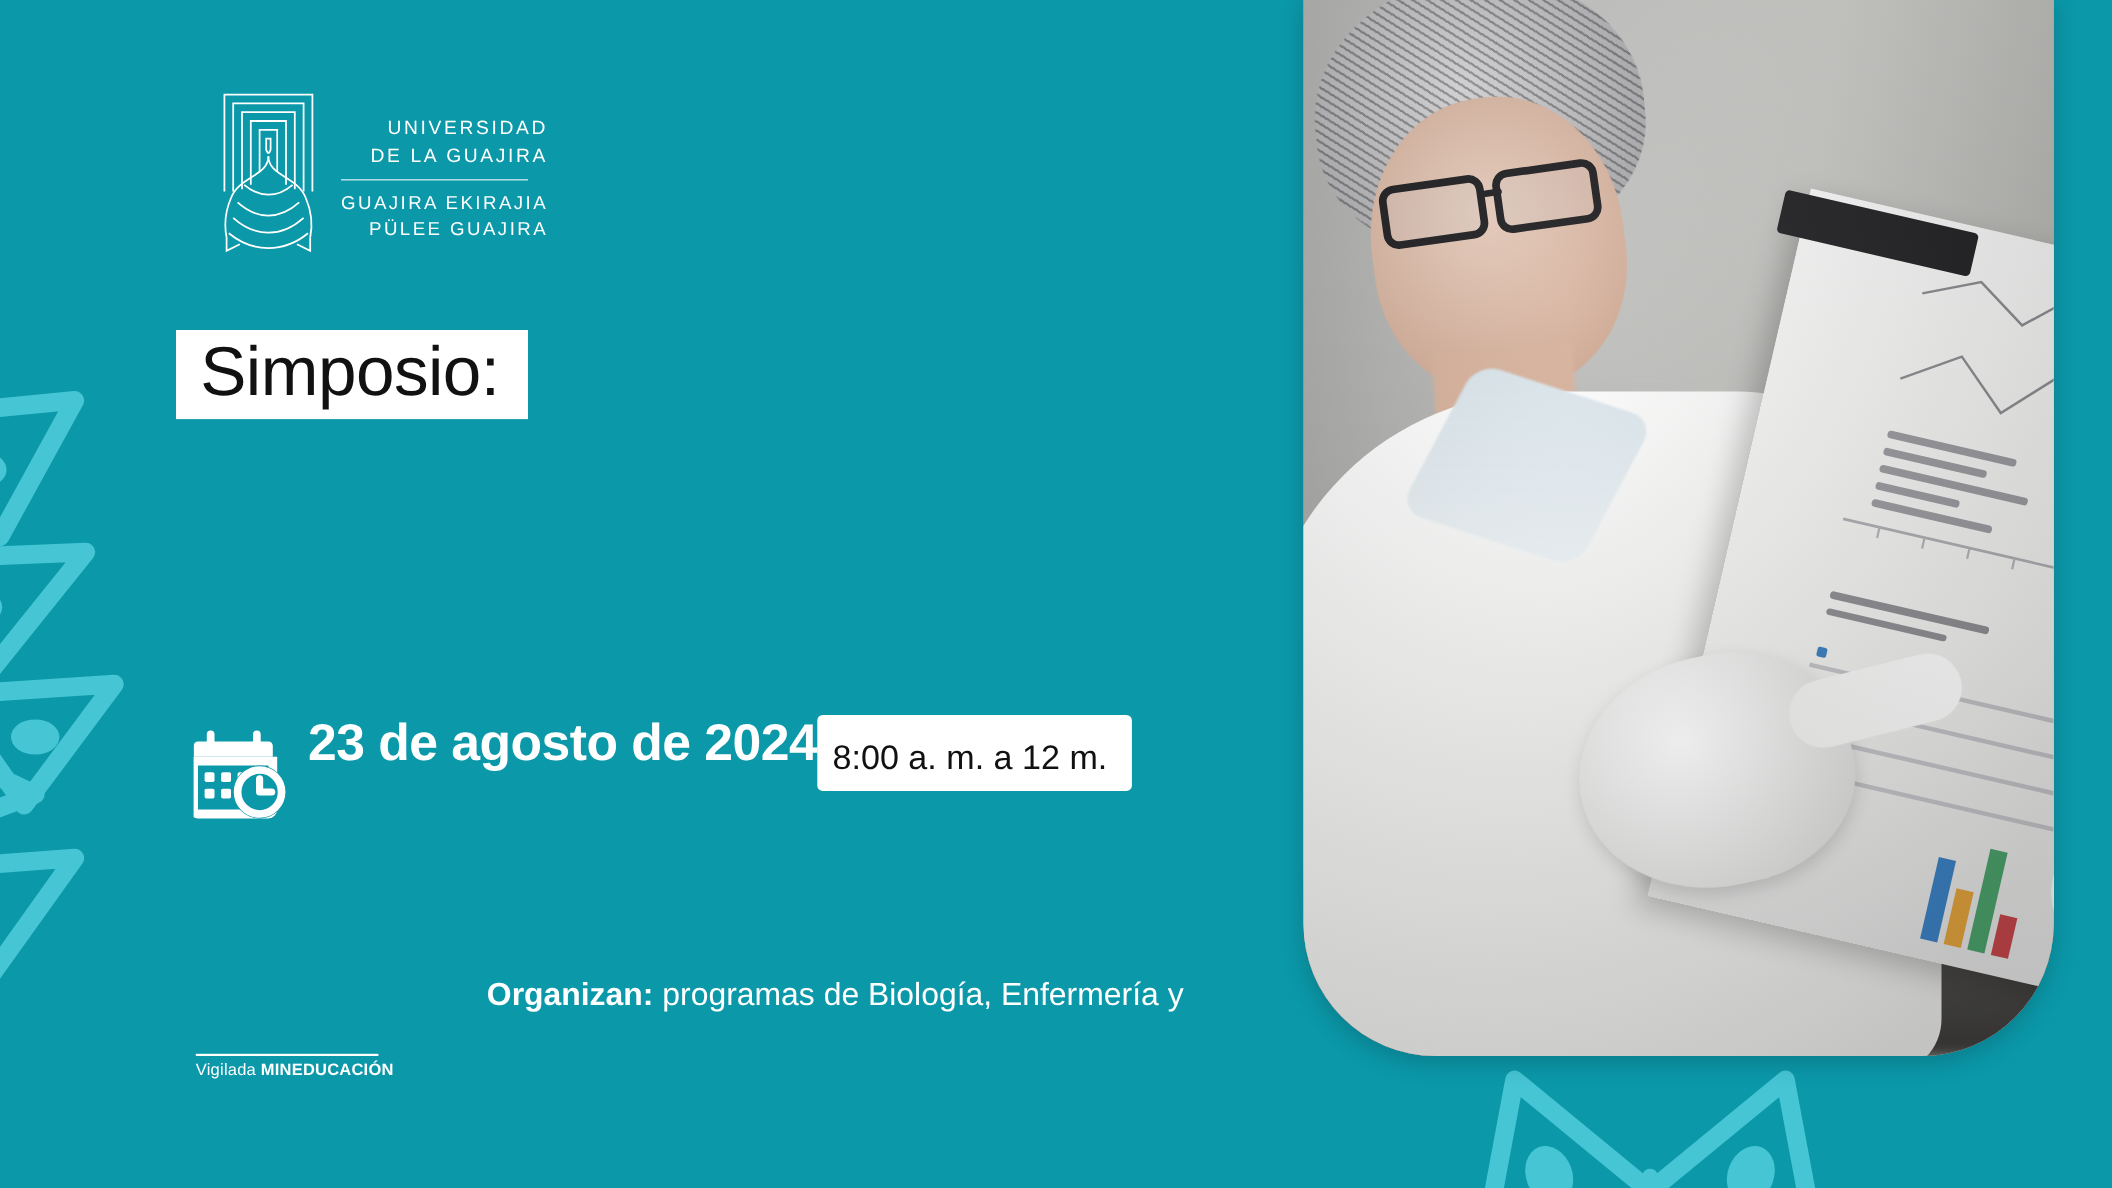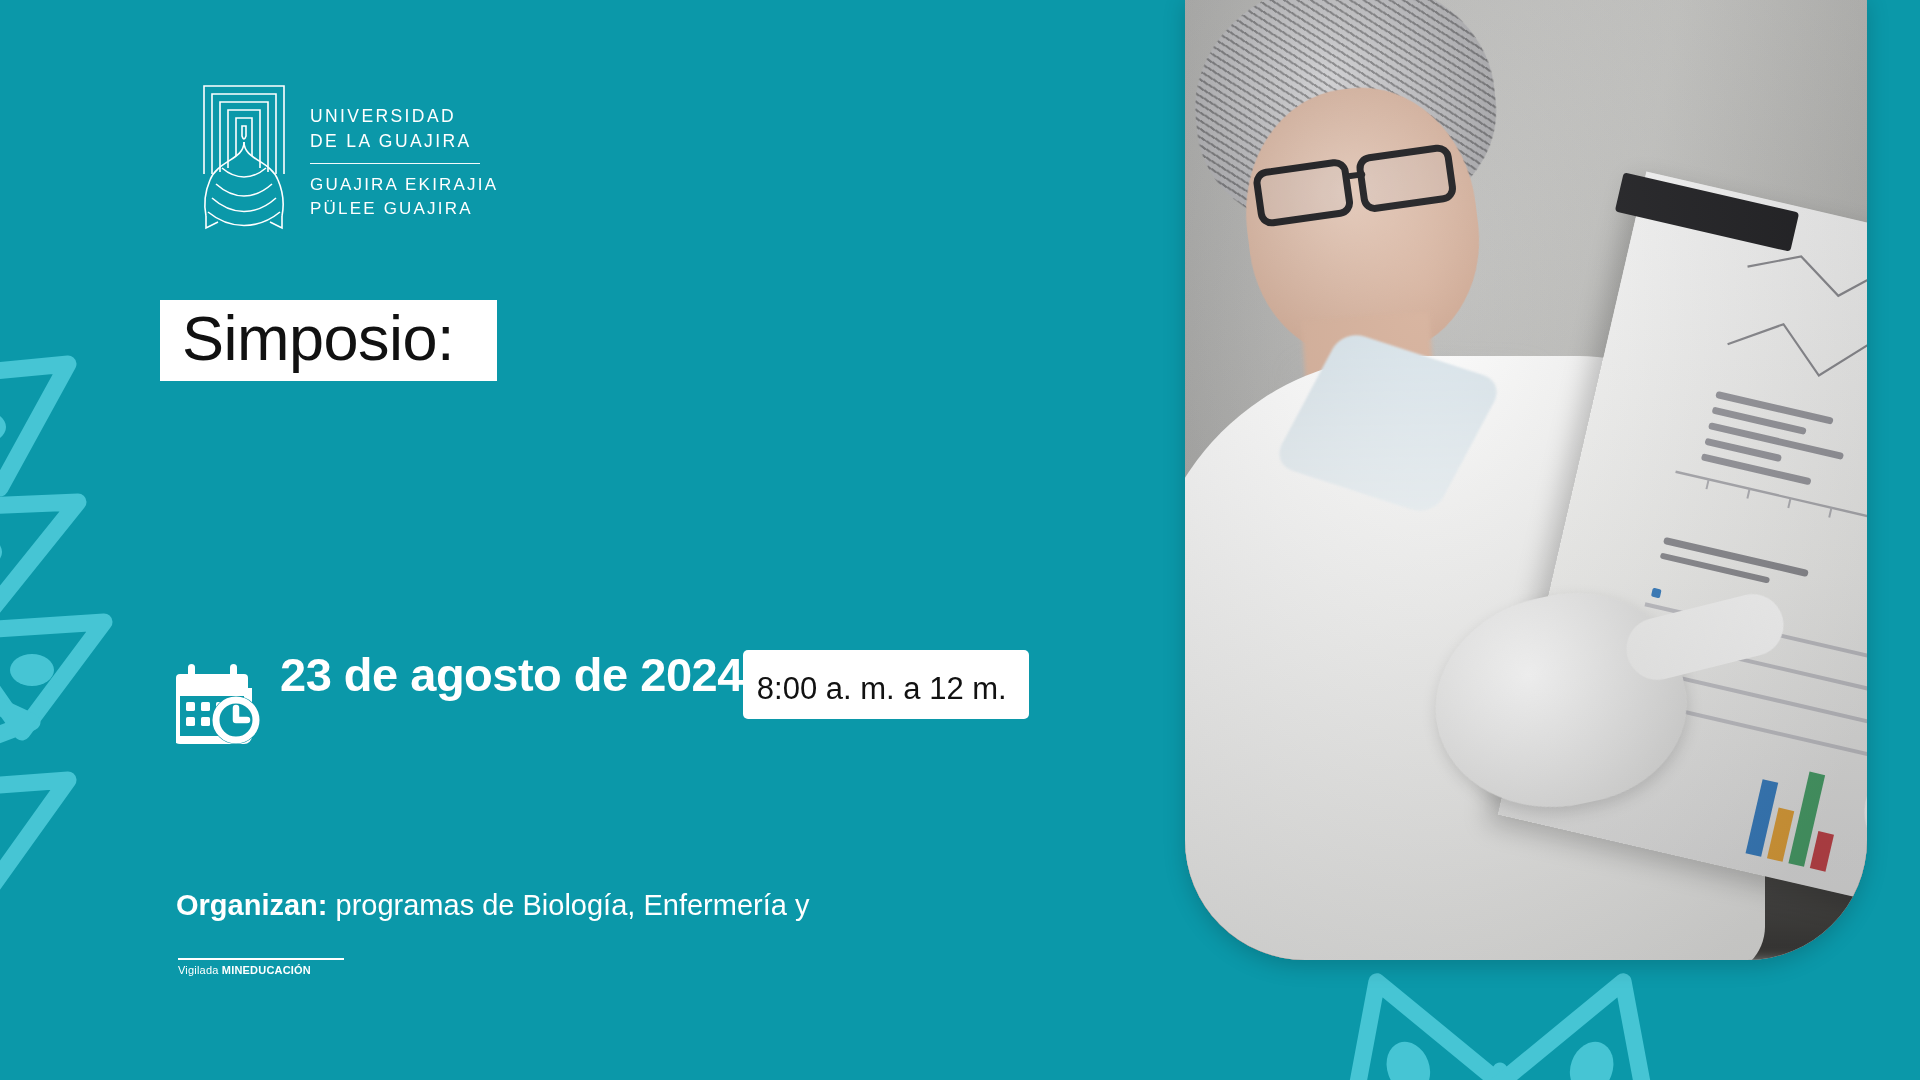--- a/index.html
+++ b/index.html
@@ -8,20 +8,21 @@
     font-family:"Liberation Sans", sans-serif;
     background:#0b98a9;
     position:relative;
   }
 
   #poster {
     position:absolute; inset:0;
     width:1920px; height:1080px;
     background:#0b98a9;
     overflow:hidden;
+    text-align:right;
   }
 
   
   .pattern-left {
     position:absolute;
     left:-108px; top:252px;
     width:300px; height:640px;
     opacity:1;
     pointer-events:none;
   }
@@ -54,21 +55,21 @@
     margin:9px 0 9px 0;
     opacity:.95;
   }
   .logo-line.sub { font-size:17px; letter-spacing:2.2px; }
 
   
   .simposio-box {
     position:absolute;
     left:160px; top:300px;
     background:#ffffff;
-    padding:7px 43px 11px 22px;
+    padding:7px 26px 11px 22px;
     display:inline-block;
   }
   .simposio-box span {
     color:#111111;
     font-size:63px;
     font-weight:300;
     letter-spacing:-0.5px;
     line-height:1;
     display:block;
   }
@@ -139,21 +140,21 @@
   .organizers .ol b { font-weight:bold; }
 
   
   .vigilada {
     position:absolute;
     left:178px; top:958px;
   }
   .vig-rule { width:166px; height:2px; background:#ffffff; margin-bottom:4px; }
   .vig-text {
     color:#ffffff;
-    font-size:11px;
+    font-size:15px;
     letter-spacing:0.2px;
     white-space:nowrap;
     font-weight:400;
   }
   .vig-text b { font-weight:bold; }
 
   
   .photo-panel {
     position:absolute;
     left:1185px; top:-4px;

